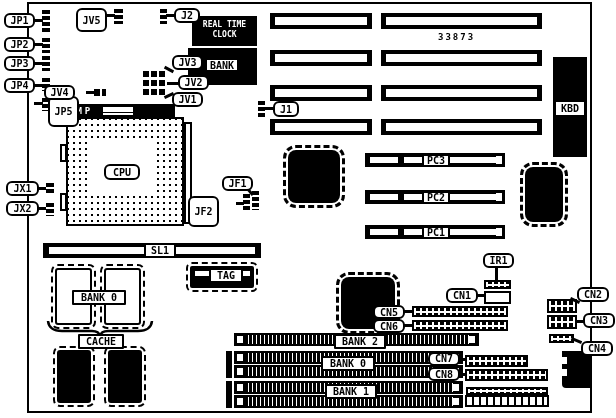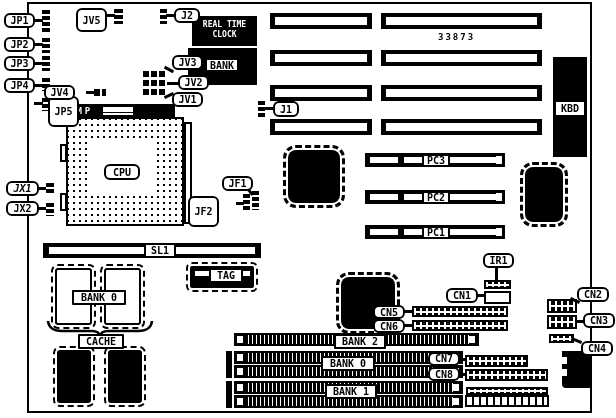--- a/index.html
+++ b/index.html
@@ -146,21 +146,21 @@
       <span>JF1</span>
     </div>
   <div class="lead" style="left:243px; top:189px; width:12px; transform:rotate(50deg);"></div>
   <div class="lbl" style="left:188px; top:196px; width:31px; height:31px;">
       <span>JF2</span>
     </div>
   <div class="lead" style="left:236px; top:202px; width:8px;"></div>
   <div class="jmpv" style="left:243px; top:194px; width:7px; height:16px;"></div>
   <div class="jmpv" style="left:252px; top:191px; width:7px; height:19px;"></div>
 
-  <div class="lbl" style="left:6px; top:181px; width:33px; height:15px;font-style:italic;">
+  <div class="lbl" style="left:6px; top:181px; width:33px; height:15px;">
       <span>JX1</span>
     </div>
   <div class="lead" style="left:38px; top:187px; width:8px;"></div>
   <div class="jmpv" style="left:46px; top:183px; width:8px; height:12px;"></div>
   <div class="lbl" style="left:6px; top:201px; width:33px; height:15px;">
       <span>JX2</span>
     </div>
   <div class="lead" style="left:38px; top:207px; width:8px;"></div>
   <div class="jmpv" style="left:46px; top:203px; width:8px; height:13px;"></div>
 

